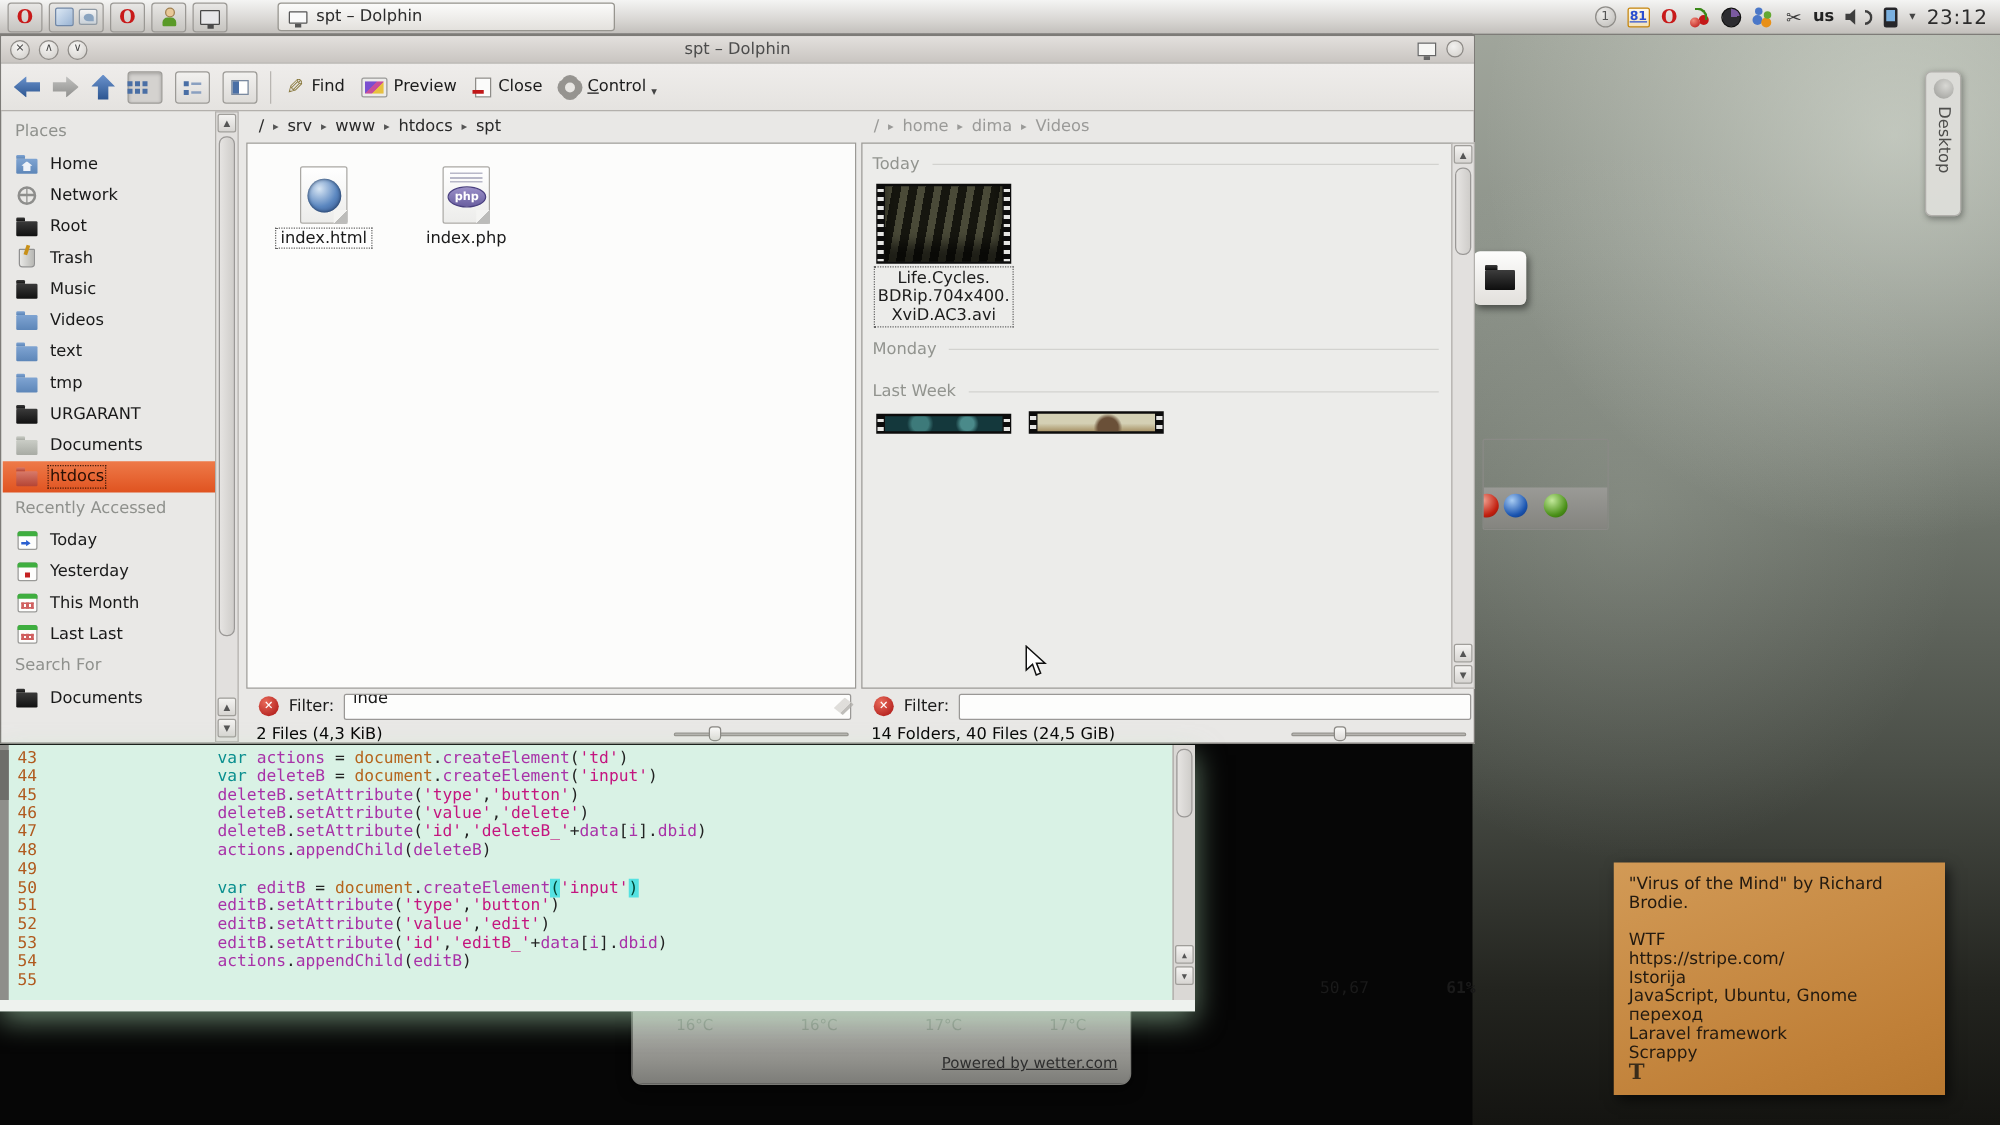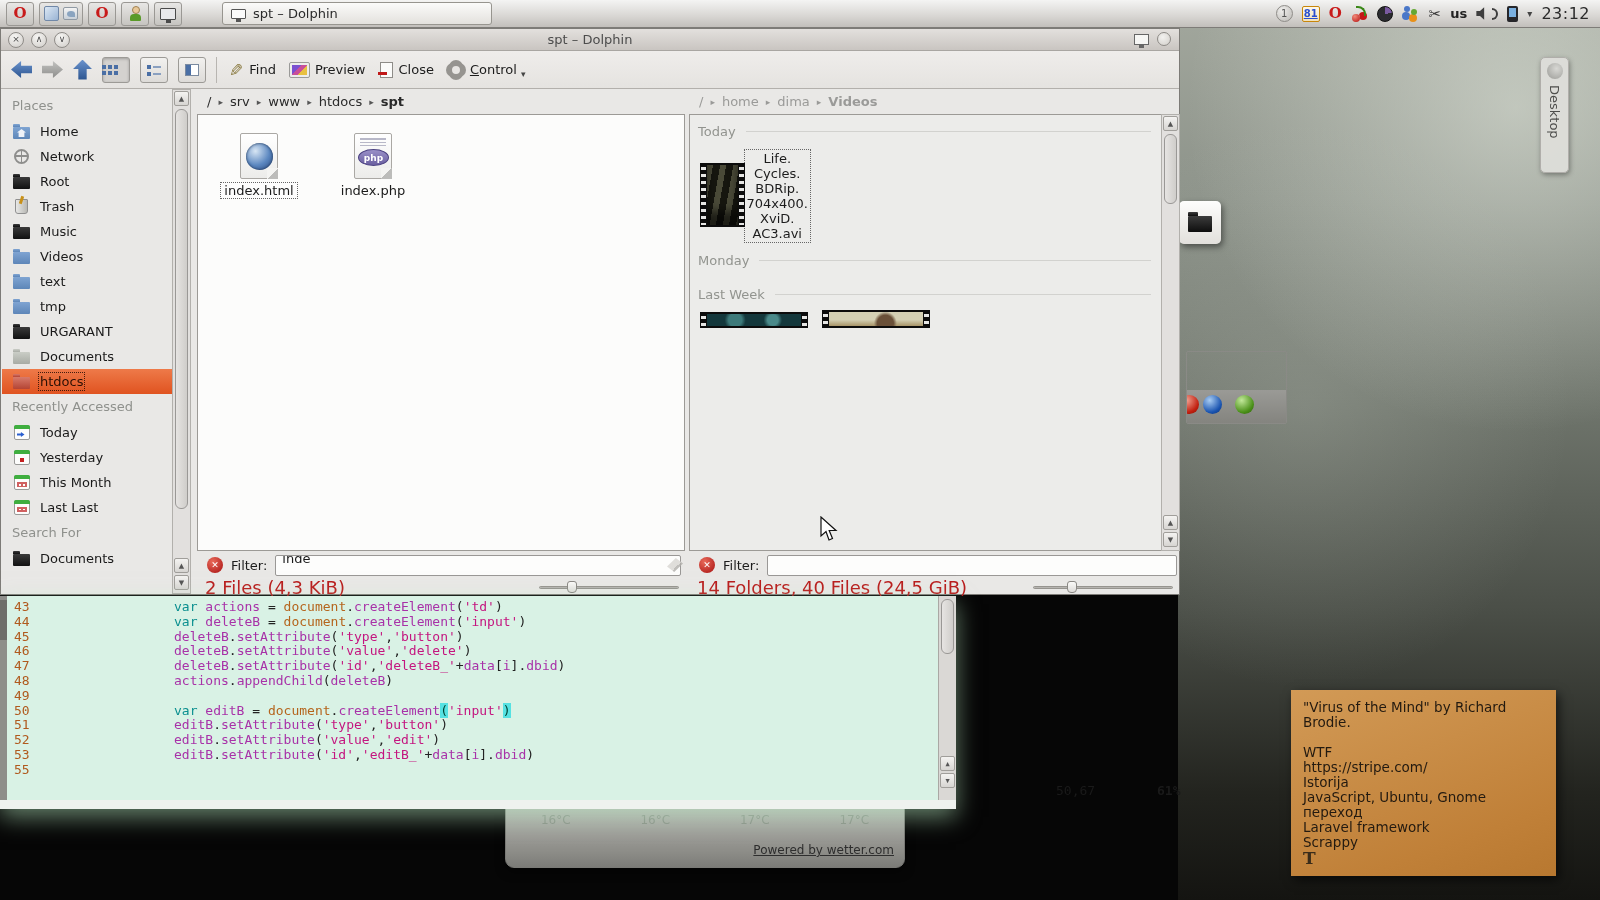--- a/index.html
+++ b/index.html
@@ -134,21 +134,21 @@
     background:repeating-linear-gradient(90deg,#d06060 0 2px,transparent 2px 4px), repeating-linear-gradient(#d06060 0 1.5px,transparent 1.5px 3.5px); }
 
   
   .vscroll { position:absolute; width:19px; background:#e2e0de; border:1px solid #b2b0ac; }
   .sc-arrow { position:absolute; left:1px; width:15px; height:15px; background:linear-gradient(#f4f3f1,#d7d5d2);
     border:1px solid #a09e9a; border-radius:2px; font-size:7px; color:#555; display:flex; align-items:center; justify-content:center; }
   .sc-thumb { position:absolute; left:2px; width:13px; background:linear-gradient(90deg,#e6e4e2,#cfcdca); border:1px solid #9a9896; border-radius:6px; }
 
   
   .crumbbar { position:absolute; top:60px; height:25px; display:flex; align-items:center; gap:7px; font-size:13px; color:#2a2a2a; padding-left:10px; }
-  .crumb.last { font-weight:bold; }
+  .crumb.last { font-weight:normal; }
   .crumb-sep { font-size:9px; color:#555; }
   .crumbbar.inactive, .crumbbar.inactive .crumb, .crumbbar.inactive .crumb-sep { color:#9a9a98; }
 
   .fileview { position:absolute; top:85px; border:1px solid #9c9a96; overflow:hidden; }
   .fileview.left { left:196px; width:488px; height:437px; background:#fcfcfb; }
   .fileview.right { left:688px; width:473px; height:437px; background:#ececea; }
 
   .lfile { position:absolute; display:flex; flex-direction:column; align-items:center; width:86px; }
   .bigfile { width:38px; height:46px; background:linear-gradient(#ffffff,#ececea); border:1px solid #aaa8a4; border-radius:2px; position:relative; }
   .bigfile::after { content:''; position:absolute; right:-1px; bottom:-1px; width:11px; height:11px;
@@ -160,21 +160,21 @@
     display:flex; align-items:center; justify-content:center; }
   .emblem.phl { position:absolute; left:5px; top:4px; width:26px; height:8px;
     background:repeating-linear-gradient(#b8b8c8 0 1.5px, transparent 1.5px 3.5px); }
   .flabel { margin-top:4px; font-size:13px; color:#1a1a1a; padding:0 3px; }
   .flabel.selected { outline:1px dotted #666; background:#fdfdfd; }
 
   .vgroup { padding:6px 10px 2px 8px; }
   .ghead { display:flex; align-items:center; font-size:13px; color:#92948f; height:20px; margin-bottom:6px; }
   .ghead::after { content:''; flex:1; height:1px; background:#d2d2cf; margin-left:10px; }
   .gfiles { display:flex; align-items:flex-end; gap:12px; padding-left:2px; }
-  .vfile { display:flex; flex-direction:row; align-items:center; width:110px; }
+  .vfile { display:flex; flex-direction:column; align-items:center; width:110px; }
   .thumb { position:relative; background:#0c0c0c; padding:2px 7px; width:108px; }
   .thumb::before, .thumb::after { content:''; position:absolute; top:2px; bottom:2px; width:5px;
     background:repeating-linear-gradient(#0c0c0c 0 2px, #e6e6e4 2px 5px, #0c0c0c 5px 7px); }
   .thumb::before { left:1px; } .thumb::after { right:1px; }
   .tinner { display:block; height:58px; }
   .t-stripes .tinner { height:60px; background:repeating-linear-gradient(100deg, #4a4a38 0 6px, #16160f 6px 13px);
     box-shadow:inset 0 -14px 10px rgba(0,0,0,.6); }
   .t-toys .tinner { height:54px;
     background:
       radial-gradient(circle at 18% 70%, #c87818 0 7%, transparent 8%),
@@ -201,21 +201,21 @@
 
   
   .filterbar { position:absolute; top:524px; height:24px; display:flex; align-items:center; gap:8px; padding:0 4px 0 10px; }
   .f-clear { width:16px; height:16px; border-radius:50%; background:radial-gradient(circle at 35% 30%, #e86a5a, #a81010);
     color:#fff; font:bold 9px "DejaVu Sans", sans-serif; display:flex; align-items:center; justify-content:center; flex-shrink:0; }
   .f-label { font-size:13px; color:#1c1c1c; }
   .f-input { flex:1; height:21px; border:1px solid #9a9896; border-radius:2px; background:#fdfdfc; font:13px "DejaVu Sans", sans-serif;
     color:#1a1a1a; padding:0 22px 13px 6px; outline:none; }
   .f-erase { margin-left:-22px; width:16px; height:14px; background:linear-gradient(135deg,#d8d6d2 60%, #b0aeaa 60%);
     clip-path:polygon(0 60%, 55% 0, 100% 40%, 45% 100%); opacity:.8; flex-shrink:0; }
-  .statusbar { position:absolute; top:549px; height:18px; display:flex; align-items:center; font-size:18px; color:#b91c1c; padding:0 8px; }
+  .statusbar { position:absolute; top:549px; height:18px; display:flex; align-items:center; font-size:13px; color:#000000; padding:0 8px; }
   .slider { margin-left:auto; display:flex; align-items:center; width:140px; height:14px; position:relative; }
   .slider .track { width:100%; height:3px; background:#b6b4b0; border:1px solid #96948f; border-radius:2px; }
   .slider .knob { position:absolute; top:1px; width:10px; height:12px; background:linear-gradient(#fafaf8,#dddbd8);
     border:1px solid #8a8884; border-radius:3px 3px 4px 4px; }
 
   
   .editor { position:absolute; left:0; top:596px; width:956px; height:213px; background:#d9f2e5; z-index:12;
     border-bottom:9px solid #eef2ee; box-shadow:0 8px 22px rgba(180,230,190,.55); font:13px "DejaVu Sans Mono", monospace; }
   .edgutterbar { position:absolute; left:0; top:0; width:7px; height:100%; background:#8e8e8a; }
   .edgutterbar::before { content:''; position:absolute; left:0; top:4px; width:100%; height:40px; background:#6e6e6a; }
@@ -584,20 +584,21 @@
         <div class="cl"><span class="ln">44</span><span class="code"><span class="seg-k">var</span><span class="seg-p"> </span><span class="seg-v">deleteB</span><span class="seg-p"> = </span><span class="seg-d">document</span><span class="seg-p">.</span><span class="seg-v">createElement</span><span class="seg-p">(</span><span class="seg-s">'input'</span><span class="seg-p">)</span></span></div>
         <div class="cl"><span class="ln">45</span><span class="code"><span class="seg-v">deleteB</span><span class="seg-p">.</span><span class="seg-v">setAttribute</span><span class="seg-p">(</span><span class="seg-s">'type'</span><span class="seg-p">,</span><span class="seg-s">'button'</span><span class="seg-p">)</span></span></div>
         <div class="cl"><span class="ln">46</span><span class="code"><span class="seg-v">deleteB</span><span class="seg-p">.</span><span class="seg-v">setAttribute</span><span class="seg-p">(</span><span class="seg-s">'value'</span><span class="seg-p">,</span><span class="seg-s">'delete'</span><span class="seg-p">)</span></span></div>
         <div class="cl"><span class="ln">47</span><span class="code"><span class="seg-v">deleteB</span><span class="seg-p">.</span><span class="seg-v">setAttribute</span><span class="seg-p">(</span><span class="seg-s">'id'</span><span class="seg-p">,</span><span class="seg-s">'deleteB_'</span><span class="seg-p">+</span><span class="seg-v">data</span><span class="seg-p">[</span><span class="seg-v">i</span><span class="seg-p">].</span><span class="seg-v">dbid</span><span class="seg-p">)</span></span></div>
         <div class="cl"><span class="ln">48</span><span class="code"><span class="seg-v">actions</span><span class="seg-p">.</span><span class="seg-v">appendChild</span><span class="seg-p">(</span><span class="seg-v">deleteB</span><span class="seg-p">)</span></span></div>
         <div class="cl"><span class="ln">49</span><span class="code"></span></div>
         <div class="cl"><span class="ln">50</span><span class="code"><span class="seg-k">var</span><span class="seg-p"> </span><span class="seg-v">editB</span><span class="seg-p"> = </span><span class="seg-d">document</span><span class="seg-p">.</span><span class="seg-v">createElement</span><span class="seg-m">(</span><span class="seg-s">'input'</span><span class="seg-m">)</span></span></div>
         <div class="cl"><span class="ln">51</span><span class="code"><span class="seg-v">editB</span><span class="seg-p">.</span><span class="seg-v">setAttribute</span><span class="seg-p">(</span><span class="seg-s">'type'</span><span class="seg-p">,</span><span class="seg-s">'button'</span><span class="seg-p">)</span></span></div>
         <div class="cl"><span class="ln">52</span><span class="code"><span class="seg-v">editB</span><span class="seg-p">.</span><span class="seg-v">setAttribute</span><span class="seg-p">(</span><span class="seg-s">'value'</span><span class="seg-p">,</span><span class="seg-s">'edit'</span><span class="seg-p">)</span></span></div>
         <div class="cl"><span class="ln">53</span><span class="code"><span class="seg-v">editB</span><span class="seg-p">.</span><span class="seg-v">setAttribute</span><span class="seg-p">(</span><span class="seg-s">'id'</span><span class="seg-p">,</span><span class="seg-s">'editB_'</span><span class="seg-p">+</span><span class="seg-v">data</span><span class="seg-p">[</span><span class="seg-v">i</span><span class="seg-p">].</span><span class="seg-v">dbid</span><span class="seg-p">)</span></span></div>
+        <div class="cl"><span class="ln">54</span><span class="code"><span class="seg-v">actions</span><span class="seg-p">.</span><span class="seg-v">appendChild</span><span class="seg-p">(</span><span class="seg-v">editB</span><span class="seg-p">)</span></span></div>
         <div class="cl"><span class="ln">55</span><span class="code"></span></div>
       </div>
     <div class="ruler">
       <span class="rpos">50,67</span>
       <span class="rpct">61%</span>
     </div>
     <div class="escroll">
       <span class="sc-thumb" style="top:3px; height:55px;"></span>
       <span class="sc-arrow" style="top:160px;">▲</span>
       <span class="sc-arrow" style="top:177px;">▼</span>

